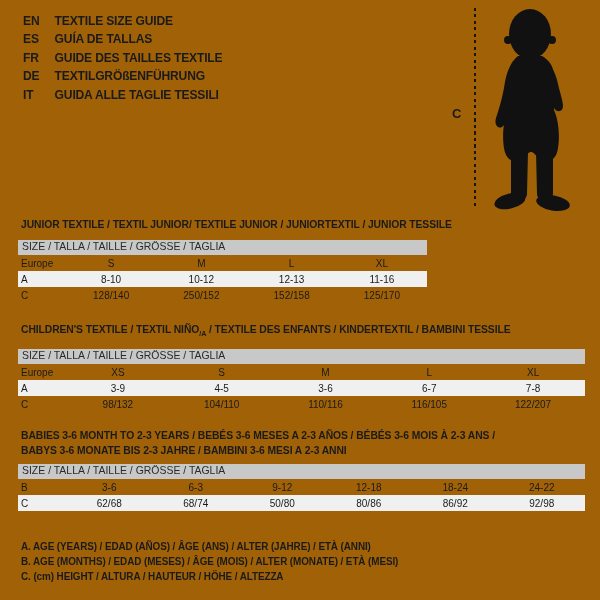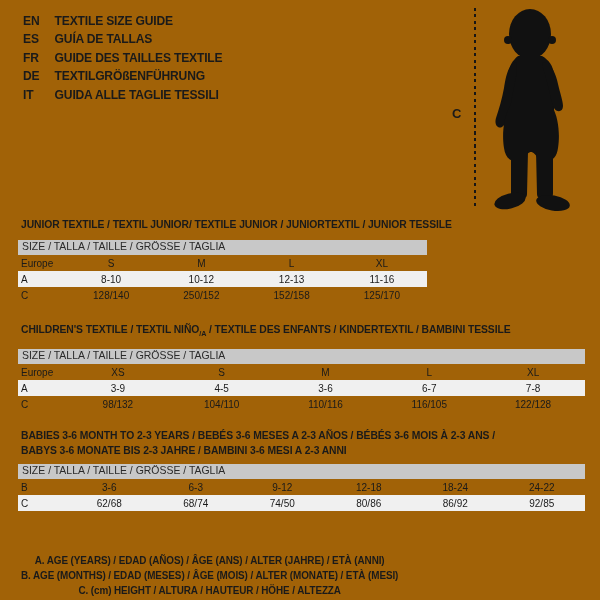--- a/index.html
+++ b/index.html
@@ -28,21 +28,21 @@
   .tbl { position:absolute; left:18px; }
   .band { height:15px; background:#c8c8c8; font-size:11px; line-height:13px; padding-left:4px;
           color:#2a2a2a; white-space:nowrap; overflow:hidden; transform-origin:left center; }
   .band span { display:inline-block; transform:scaleX(0.95); transform-origin:left center; }
   .trow { display:flex; height:16px; align-items:center; font-size:10px; }
   .trow.alt { background:#f0f0f0; }
   .tlab { width:48px; padding-left:3px; }
   .tcell { flex:1; text-align:center; }
 
   
-  .legend { position:absolute; left:21px; top:553px;text-align:center; }
+  .legend { position:absolute; left:21px; top:539px; }
   .legend-line { font-weight:bold; font-size:11px; line-height:15px; white-space:nowrap;
                  transform:scaleX(0.9); transform-origin:left center; letter-spacing:-0.1px; }
 </style>
 </head>
 <body>
 
 <div class="canvas">
 
   <div class="lang-block">
     <div class="lang-row">
@@ -131,21 +131,21 @@
       <span class="tcell">3-6</span>
       <span class="tcell">6-7</span>
       <span class="tcell">7-8</span>
     </div>
     <div class="trow">
       <span class="tlab">C</span>
       <span class="tcell">98/132</span>
       <span class="tcell">104/110</span>
       <span class="tcell">110/116</span>
       <span class="tcell">116/105</span>
-      <span class="tcell">122/128</span>
+      <span class="tcell">122/207</span>
     </div>
   </div>
 
   <div class="title" style="top:428px;">
     <div>BABIES 3-6 MONTH TO 2-3 YEARS / BEBÉS 3-6 MESES A 2-3 AÑOS / BÉBÉS 3-6 MOIS À 2-3 ANS /</div>
     <div>BABYS 3-6 MONATE BIS 2-3 JAHRE / BAMBINI 3-6 MESI A 2-3 ANNI</div>
   </div>
   <div class="tbl" style="top:464px; width:567px;">
     <div class="band">
       <span>SIZE / TALLA / TAILLE / GRÖSSE / TAGLIA</span>
@@ -156,24 +156,24 @@
       <span class="tcell">6-3</span>
       <span class="tcell">9-12</span>
       <span class="tcell">12-18</span>
       <span class="tcell">18-24</span>
       <span class="tcell">24-22</span>
     </div>
     <div class="trow alt">
       <span class="tlab">C</span>
       <span class="tcell">62/68</span>
       <span class="tcell">68/74</span>
-      <span class="tcell">74/50</span>
+      <span class="tcell">50/80</span>
       <span class="tcell">80/86</span>
       <span class="tcell">86/92</span>
-      <span class="tcell">92/85</span>
+      <span class="tcell">92/98</span>
     </div>
   </div>
 
   <div class="legend">
     <div class="legend-line">A. AGE (YEARS) / EDAD (AÑOS) / ÂGE (ANS) / ALTER (JAHRE) / ETÀ (ANNI)</div>
     <div class="legend-line">B. AGE (MONTHS) / EDAD (MESES) / ÂGE (MOIS) / ALTER (MONATE) / ETÀ (MESI)</div>
     <div class="legend-line">C. (cm) HEIGHT / ALTURA / HAUTEUR / HÖHE / ALTEZZA</div>
   </div>
 
 </div>

